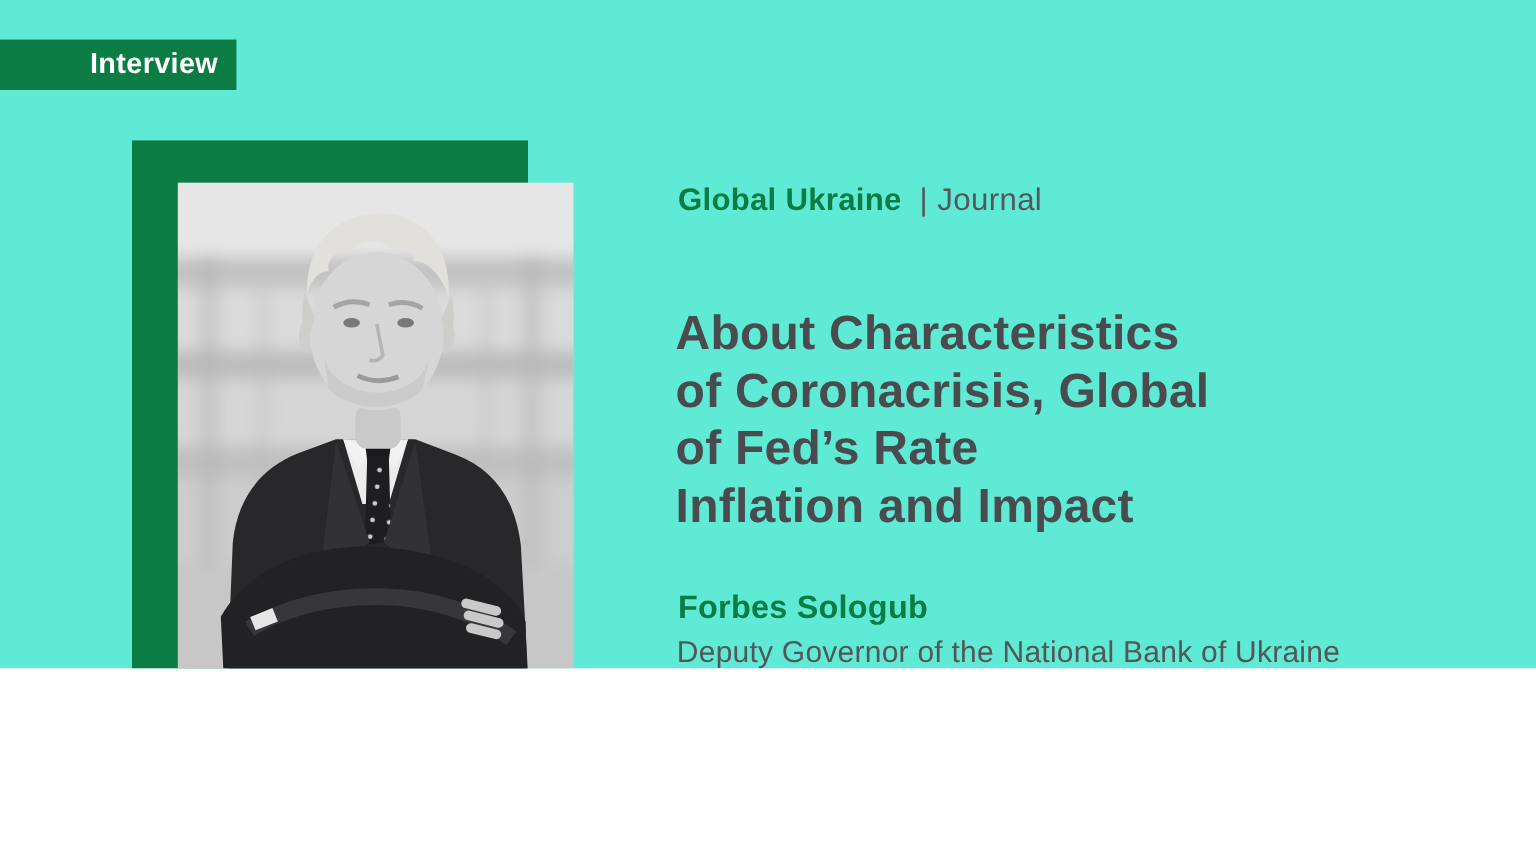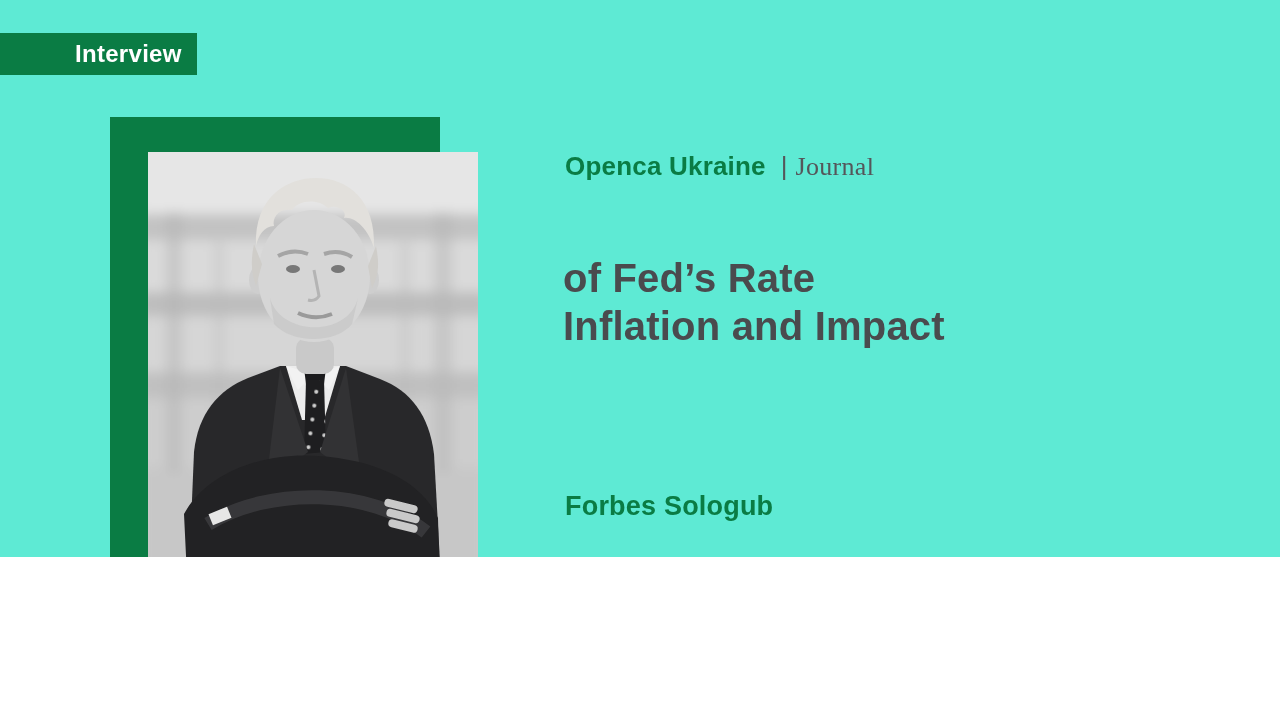--- a/index.html
+++ b/index.html
@@ -13,21 +13,21 @@
 
   
   .frame{position:absolute;left:110px;top:117px;width:330px;height:513px;background:#0a7c44;}
   .photo{position:absolute;left:148px;top:152px;width:330px;height:445px;overflow:hidden;}
   .photo svg{display:block;}
 
   
   .brand-row{position:absolute;left:565px;top:151px;font-size:26px;line-height:30px;white-space:nowrap;}
   .brand{color:#0a7c44;font-weight:bold;letter-spacing:.2px;}
   .sep{color:#55565a;margin-left:15px;font-weight:normal;}
-  .journal{color:#55565a;margin-left:8px;font-weight:normal;letter-spacing:.3px;font-family:Liberation Serif, serif;}
+  .journal{color:#55565a;margin-left:8px;font-weight:normal;letter-spacing:.3px;}
 
   .title{position:absolute;left:563px;top:254px;margin:0;font-size:40px;line-height:48px;
          font-weight:bold;color:#4a4b4e;letter-spacing:.2px;}
   .title div{white-space:nowrap;}
 
   .name{position:absolute;left:565px;top:491px;font-size:27px;font-weight:bold;color:#0a7c44;letter-spacing:.2px;}
   .role{position:absolute;left:564px;top:530px;font-size:25px;color:#55565a;letter-spacing:.2px;}
 
   
   .news-strip{position:absolute;left:440px;top:627px;width:840px;height:93px;overflow:hidden;
@@ -138,29 +138,32 @@
         <path d="M 176 102 q 15 -5 28 3" stroke="#a5a5a5" stroke-width="4" fill="none"></path>
         <ellipse cx="145" cy="117" rx="7" ry="4" fill="#787878"></ellipse>
         <ellipse cx="190" cy="117" rx="7" ry="4" fill="#787878"></ellipse>
         <path d="M 166 118 L 171 144 q -4 6 -11 4" stroke="#b4b4b4" stroke-width="3" fill="none"></path>
         <path d="M 150 161 q 17 8 34 1" stroke="#9a9a9a" stroke-width="4" fill="none"></path>
       </g>
     </svg>
   </div>
 
   <div class="brand-row">
-    <span class="brand">Openca Ukraine</span><span class="sep">|</span><span class="journal">Journal</span>
+    <span class="brand">Global Ukraine</span><span class="sep">|</span><span class="journal">Journal</span>
   </div>
 
   <h1 class="title">
+    <div>About Characteristics</div>
+    <div>of Coronacrisis, Global</div>
     <div>of Fed’s Rate</div>
     <div>Inflation and Impact</div>
   </h1>
 
   <div class="name">Forbes Sologub</div>
+  <div class="role">Deputy Governor of the National Bank of Ukraine</div>
 
   <div class="news-strip">
     <div class="paper p-c">
       <div class="micro"></div>
       <div class="deutsch">SCHLAND</div>
       <div class="newsphoto"></div>
     </div>
     <div class="paper p-e">
       <div class="meine">meine</div>
     </div>

